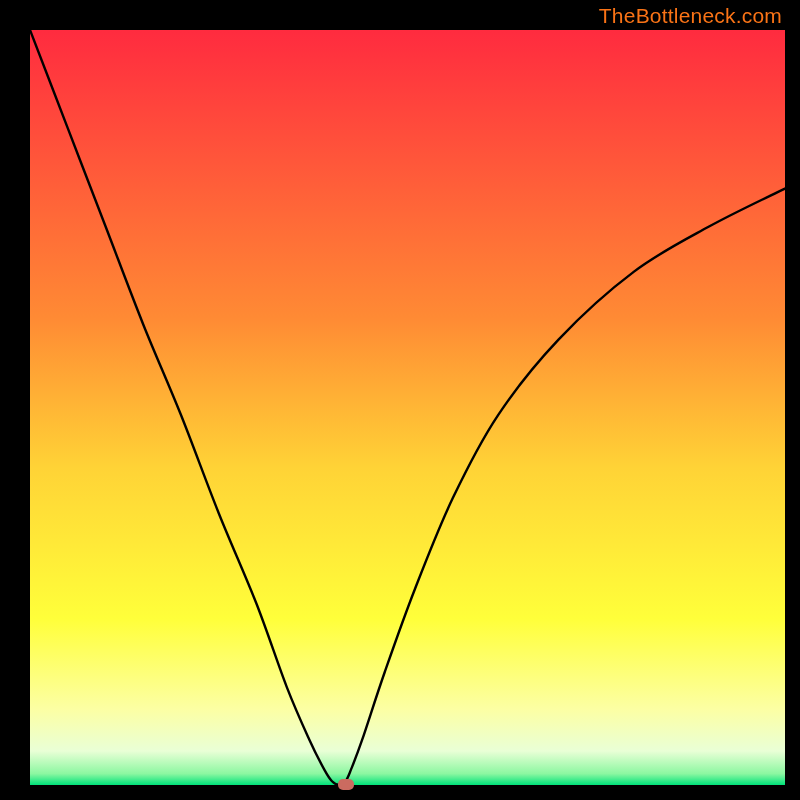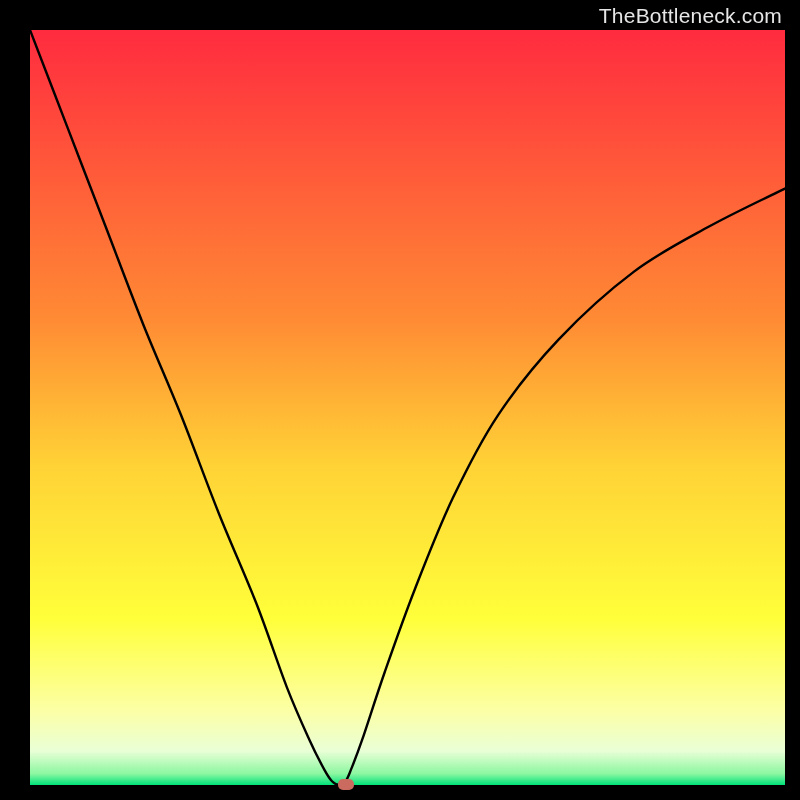--- a/index.html
+++ b/index.html
@@ -8,21 +8,21 @@
     width: 800px;
     height: 800px;
     background: #000;
     position: relative;
     font-family: Arial, sans-serif;
   }
   .watermark {
     position: absolute;
     top: 4px;
     right: 18px;
-    color: #e5e5e5;
+    color: #f97316;
     font-size: 21px;
     font-weight: 500;
     letter-spacing: 0.2px;
   }
   .plot-area {
     position: absolute;
     left: 30px;
     top: 30px;
     width: 755px;
     height: 755px;

